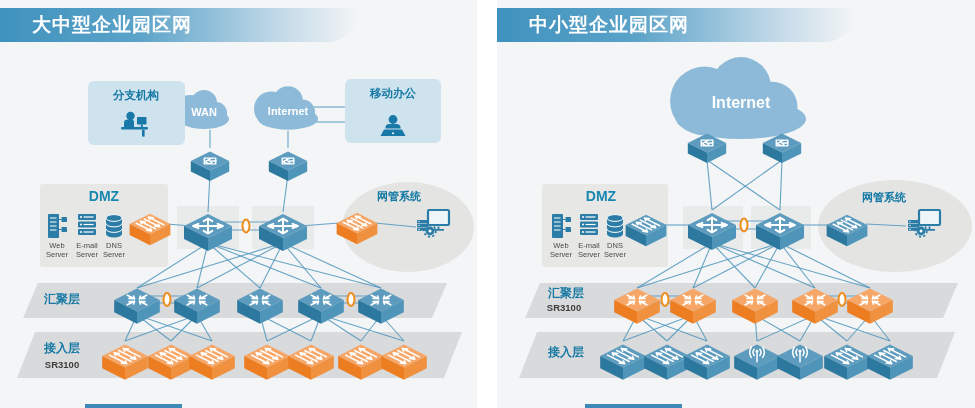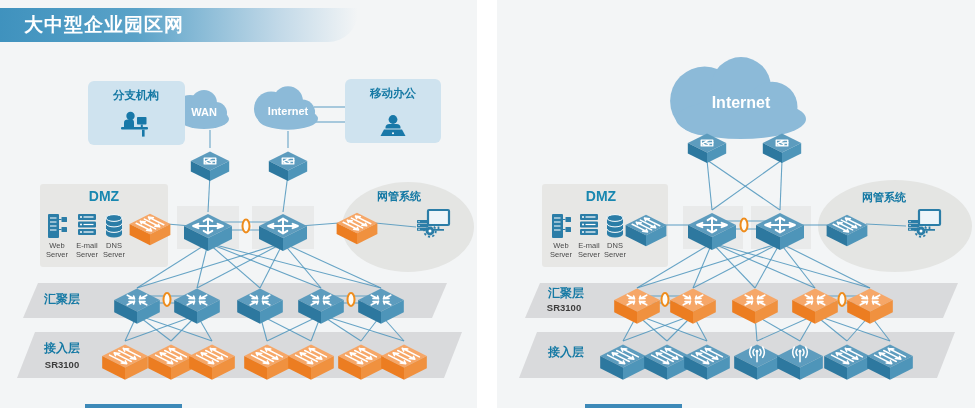--- a/index.html
+++ b/index.html
@@ -1,20 +1,20 @@
 <!DOCTYPE html>
 <html><head>
 <meta charset="utf-8">
 <style>
   html,body{margin:0;padding:0;background:#fff;}
   .stage{position:relative;width:975px;height:408px;overflow:hidden;background:#fff;
          font-family:"Liberation Sans",sans-serif;}
   .stage svg{position:absolute;left:0;top:0;}
   .titlebar{position:absolute;top:8px;height:34px;width:358px;line-height:34px;
-            padding-left:24px;box-sizing:border-box;color:#fff;font-weight:bold;
+            padding-left:32px;box-sizing:border-box;color:#fff;font-weight:bold;
             font-size:19px;letter-spacing:1px;border-bottom-right-radius:30px;
             background:linear-gradient(90deg,#3f92be 0%,#5aa2c8 38%,#c2d9e8 78%,rgba(243,245,246,0) 100%);}
   .tb-left{left:0;}
   .tb-right{left:497px;}
   svg text{font-family:"Liberation Sans",sans-serif;}
   .cloudlbl{fill:#ffffff;font-weight:bold;}
   .band{fill:#1579a4;font-weight:bold;font-size:12px;}
   .model{fill:#3c3c3c;font-weight:bold;font-size:9.5px;}
   .dmzlbl{fill:#1887b0;font-weight:bold;font-size:14px;}
   .nmslbl{fill:#1579a4;font-weight:bold;font-size:11px;}
@@ -545,13 +545,14 @@
           <circle cx="-12" cy="-0.6000000000000001" r="0.7" fill="#fff"></circle>
           <rect x="-14" y="1.6" width="11.5" height="3.2" rx="0.6" fill="#2b7da7"></rect>
           <circle cx="-12" cy="3.2" r="0.7" fill="#fff"></circle>
           <circle cx="-1" cy="5" r="5.8" fill="none" stroke="#2b7da7" stroke-width="1.8" stroke-dasharray="2.2 2.2"></circle>
           <circle cx="-1" cy="5" r="4.4" fill="#2b7da7"></circle>
           <circle cx="-1" cy="5" r="1.5" fill="#fff"></circle>
         </g>
       </g>
     </svg>
   <div class="titlebar tb-left">大中型企业园区网</div>
+  <div class="titlebar tb-right">中小型企业园区网</div>
 </div>
 
 </body></html>

